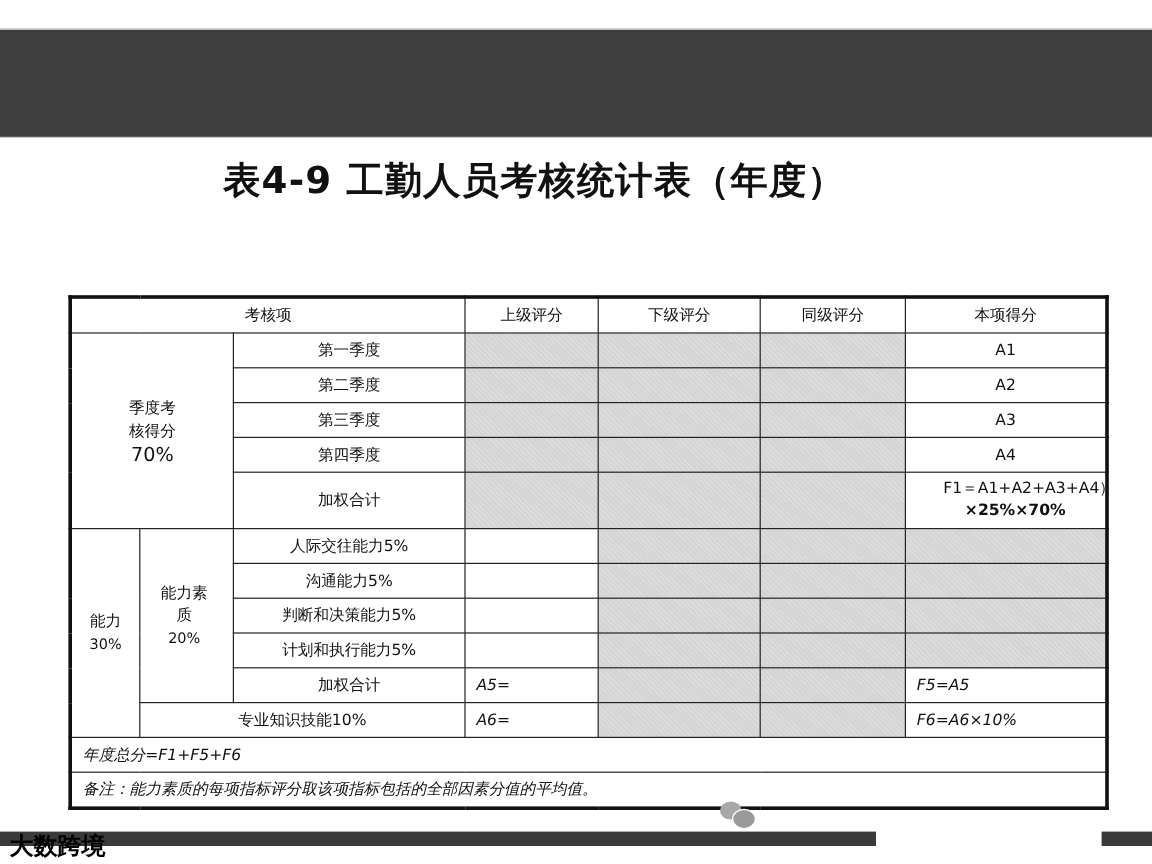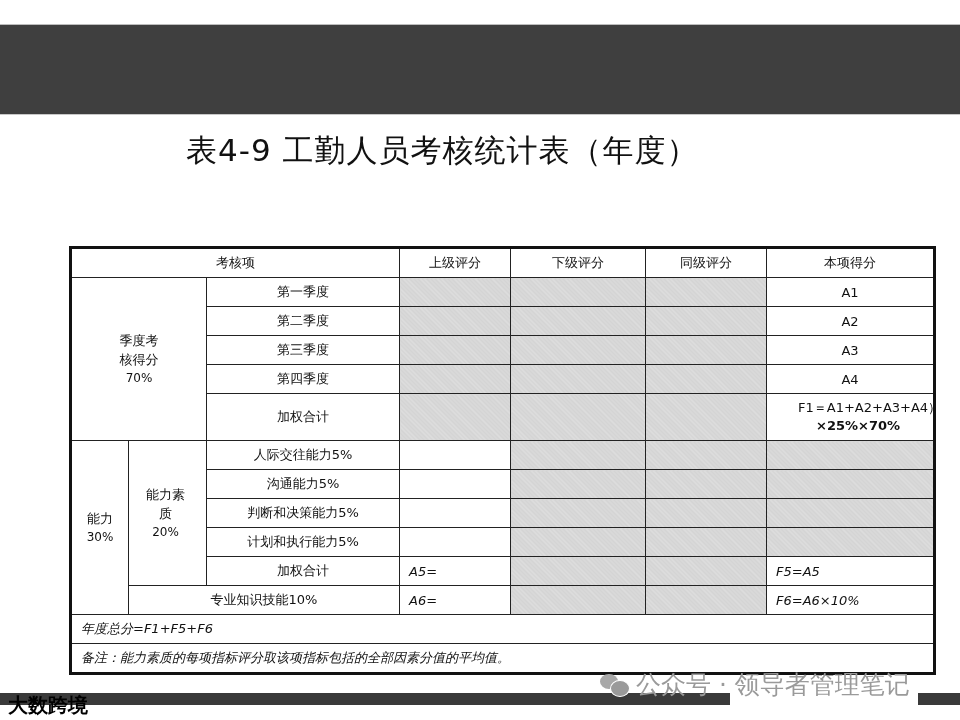--- a/index.html
+++ b/index.html
@@ -1,22 +1,22 @@
 <!DOCTYPE html>
 <html><head>
 <meta charset="utf-8">
 <style>
   html, body { margin:0; padding:0; }
   body { width:960px; height:720px; background:#ffffff; position:relative; overflow:hidden;
          font-family:"DejaVu Sans","Liberation Sans",sans-serif; color:#111; }
   .top-band { position:absolute; left:0; top:24px; width:960px; height:89px; background:#3f3f3f;
               border-top:1px solid #bdbdbd; border-bottom:1px solid #c8c8c8; }
-  .title { position:absolute; left:186px; top:130px; font-size:31px; font-weight:normal; letter-spacing:1px;
+  .title { position:absolute; left:186px; top:130px; font-size:31px; font-weight:bold; letter-spacing:1px;
            font-family:"DejaVu Sans","Liberation Sans",sans-serif; color:#111; }
-  table.sheet { position:absolute; left:69px; top:246px; width:864px; border-collapse:collapse;
+  table.sheet { position:absolute; left:57px; top:246px; width:864px; border-collapse:collapse;
                 border:3px solid #111; table-layout:fixed; font-size:13px; }
   table.sheet td { border:1px solid #222; padding:0 4px; text-align:center; vertical-align:middle; height:28px;
                    white-space:nowrap; }
   table.sheet td.gray { background:#d4d4d4;
      background-image:repeating-linear-gradient(45deg, rgba(255,255,255,0.25) 0 1px, transparent 1px 3px); }
   table.sheet td.left { text-align:left; padding-left:9px;font-style:italic; }
   .f1 { text-align:left !important; padding-left:8px !important; line-height:18px; }
   .f1 span { display:block;margin-left:23px; }
   .f1 .l2 { padding-left:18px;font-weight:bold; }
   .cap { line-height:19px; }
@@ -50,21 +50,21 @@
     <td colspan="3">考核项</td>
     <td>上级评分</td>
     <td>下级评分</td>
     <td>同级评分</td>
     <td>本项得分</td>
   </tr>
   <tr>
     <td colspan="2" rowspan="5" class="cap">
       <div>季度考</div>
       <div>核得分</div>
-      <div style="font-size:12px">70%</div>
+      <div style="font-size:16px">70%</div>
     </td>
     <td>第一季度</td>
     <td class="gray"></td>
     <td class="gray"></td>
     <td class="gray"></td>
     <td>A1</td>
   </tr>
   <tr>
     <td>第二季度</td>
     <td class="gray"></td>
@@ -157,14 +157,13 @@
   </table>
 
 <div class="bottom-band-l"></div>
 <div class="bottom-band-r"></div>
 <div class="wm-left">大数跨境</div>
 <div class="wm-right">
   <span class="wechat-icon">
       <span class="b1"></span>
       <span class="b2"></span>
     </span>
-  <span>公众号 · 领导者管理笔记</span>
 </div>
 
 </body></html>

